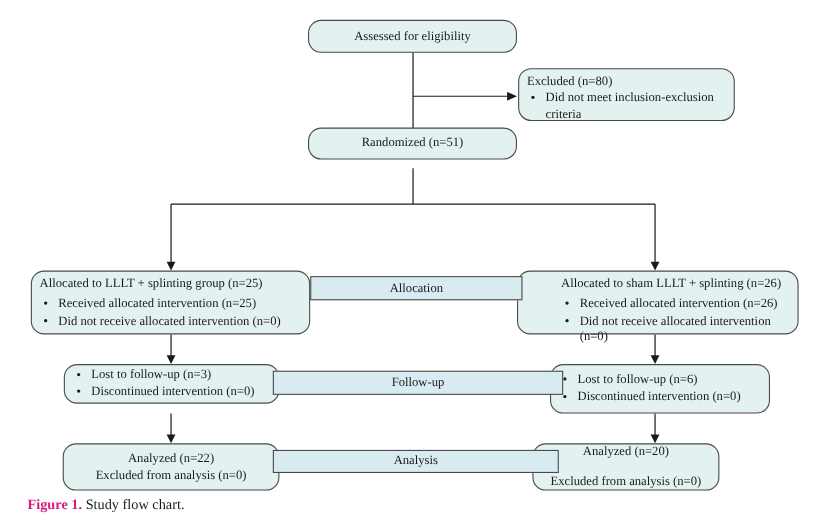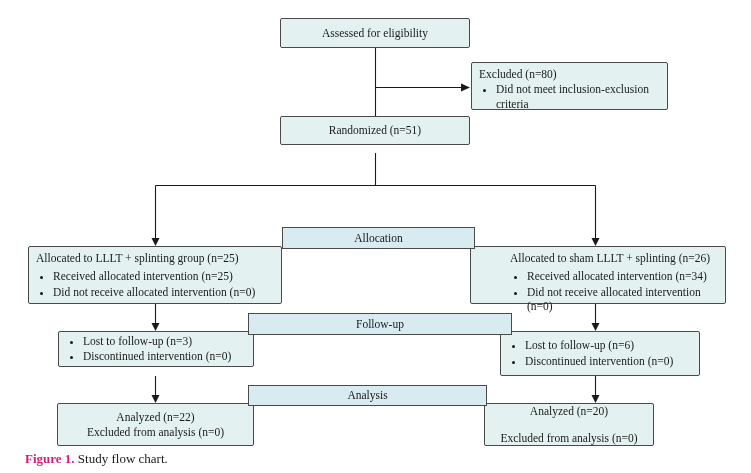--- a/index.html
+++ b/index.html
@@ -13,26 +13,26 @@
   html,body{margin:0;padding:0;background:#ffffff;}
   .canvas{
     position:relative;width:751px;height:473px;background:#ffffff;
     font-family:"Liberation Serif", serif;color:var(--text);
     font-size:11.5px;line-height:1.25;overflow:hidden;
   }
   .connectors{position:absolute;left:0;top:0;z-index:1;}
   .box{
     position:absolute;z-index:2;box-sizing:border-box;
     background:var(--box-fill);border:1.3px solid var(--border);
-    border-radius:2px;
+    border-radius:12px;
   }
   .band{
     position:absolute;z-index:3;box-sizing:border-box;
     background:var(--band-fill);border:1.3px solid var(--border);
-    border-radius:0;display:flex;align-items:center;justify-content:center;
+    border-radius:0;display:flex;align-items:center;justify-content:center;margin-top:24px;
   }
   .center-label{display:flex;align-items:center;justify-content:center;text-align:center;}
   .box-title{padding:4px 7px 0 7px;}
   ul.bullets{margin:2px 12px 0 0;padding:0 6px 0 24px;}
   ul.bullets li{margin:0 0 1px 0;padding:0;}
   .tight ul.bullets{margin-top:1px;}
   .v-center{display:flex;flex-direction:column;justify-content:center;}
   .v-center ul.bullets{margin:0;}
   .two-lines{display:flex;flex-direction:column;justify-content:center;text-align:center;}
   .caption{position:absolute;left:25px;top:451px;font-size:13px;z-index:2;}
@@ -90,21 +90,21 @@
     <div class="box-title">Allocated to LLLT + splinting group (n=25)</div>
     <ul class="bullets" style="margin-top:4px;">
       <li>Received allocated intervention (n=25)</li>
       <li>Did not receive allocated intervention (n=0)</li>
     </ul>
   </div>
 
   <div class="box" style="left:470px;top:246px;width:256px;height:58px;padding-left:32px;">
     <div class="box-title">Allocated to sham LLLT + splinting (n=26)</div>
     <ul class="bullets" style="margin-top:4px;">
-      <li>Received allocated intervention (n=34)</li>
+      <li>Received allocated intervention (n=26)</li>
       <li>Did not receive allocated intervention (n=0)</li>
     </ul>
   </div>
 
   <div class="band" style="left:248px;top:313px;width:264px;height:22px;">
     <span>Follow-up</span>
   </div>
 
   <div class="box v-center" style="left:58px;top:331px;width:196px;height:36px;">
     <ul class="bullets">
@@ -113,21 +113,21 @@
     </ul>
   </div>
 
   <div class="box v-center" style="left:500px;top:331px;width:200px;height:45px;">
     <ul class="bullets">
       <li>Lost to follow-up (n=6)</li>
       <li>Discontinued intervention (n=0)</li>
     </ul>
   </div>
 
-  <div class="band" style="left:248px;top:385px;width:239px;height:21px;">
+  <div class="band" style="left:248px;top:385px;width:260px;height:21px;">
     <span>Analysis</span>
   </div>
 
   <div class="box two-lines" style="left:57px;top:403px;width:197px;height:43px;">
     <div>Analyzed (n=22)</div>
     <div>Excluded from analysis (n=0)</div>
   </div>
 
   <div class="box two-lines" style="left:484px;top:403px;width:170px;height:43px;justify-content:space-between;">
     <div>Analyzed (n=20)</div>

